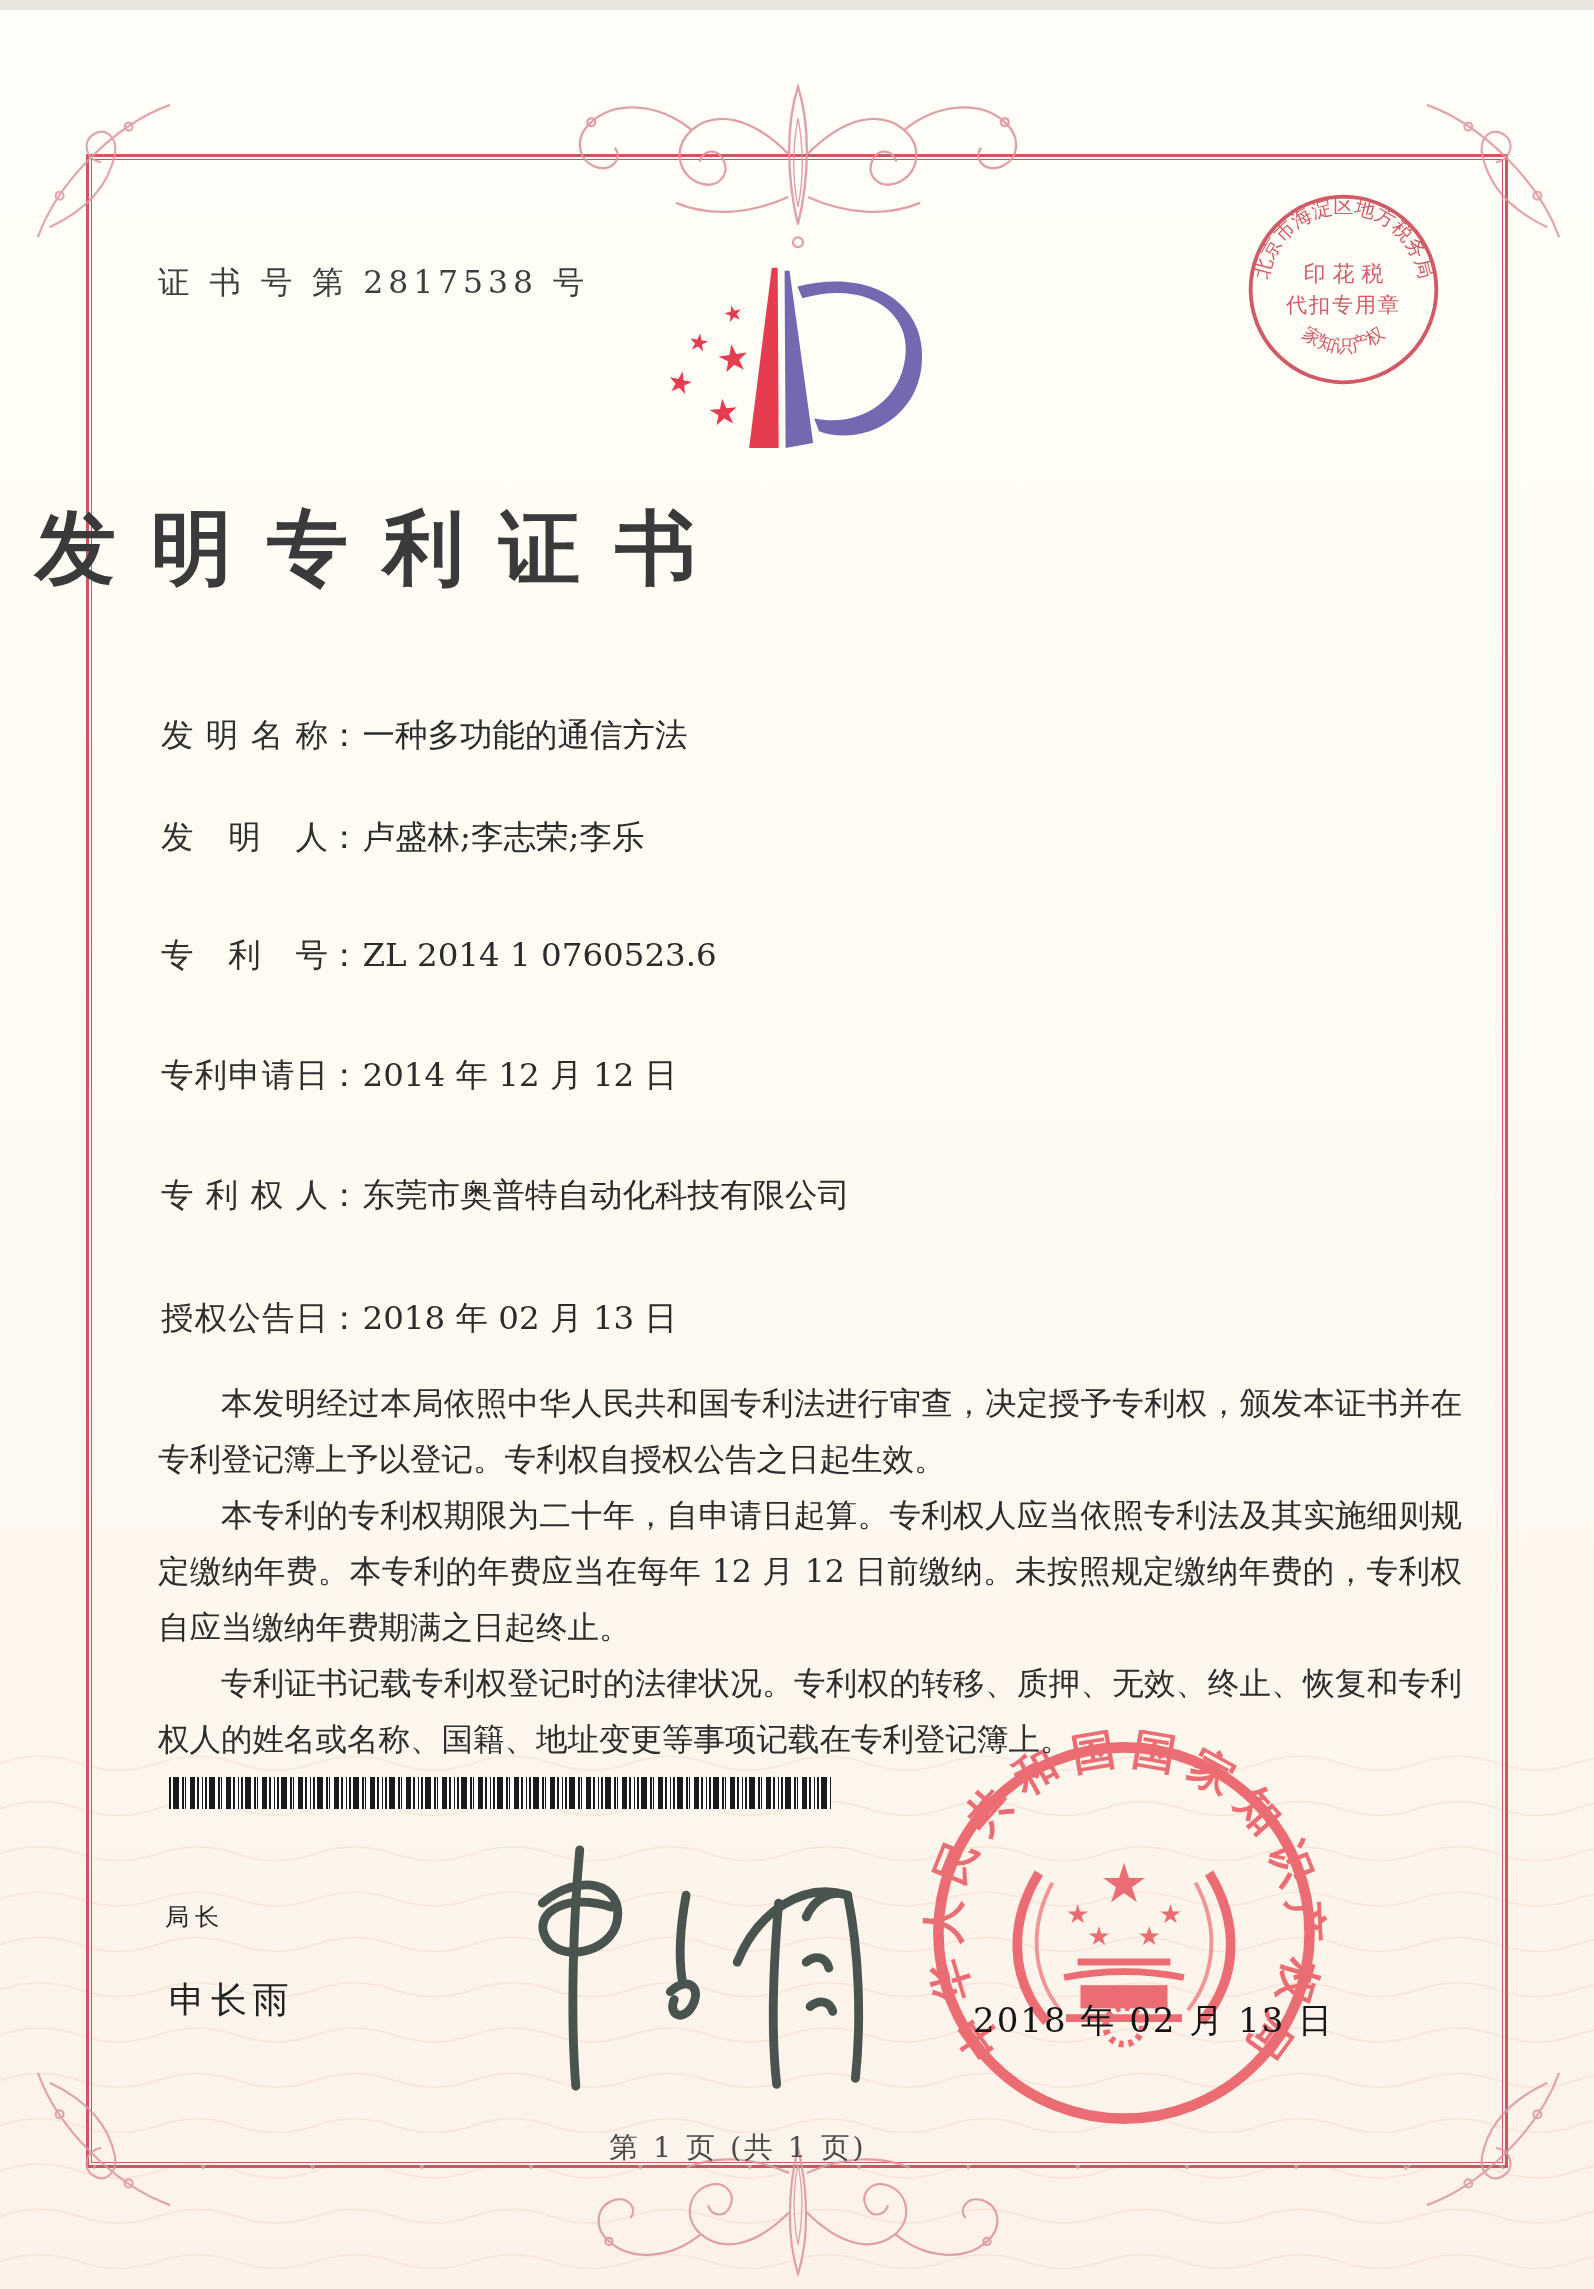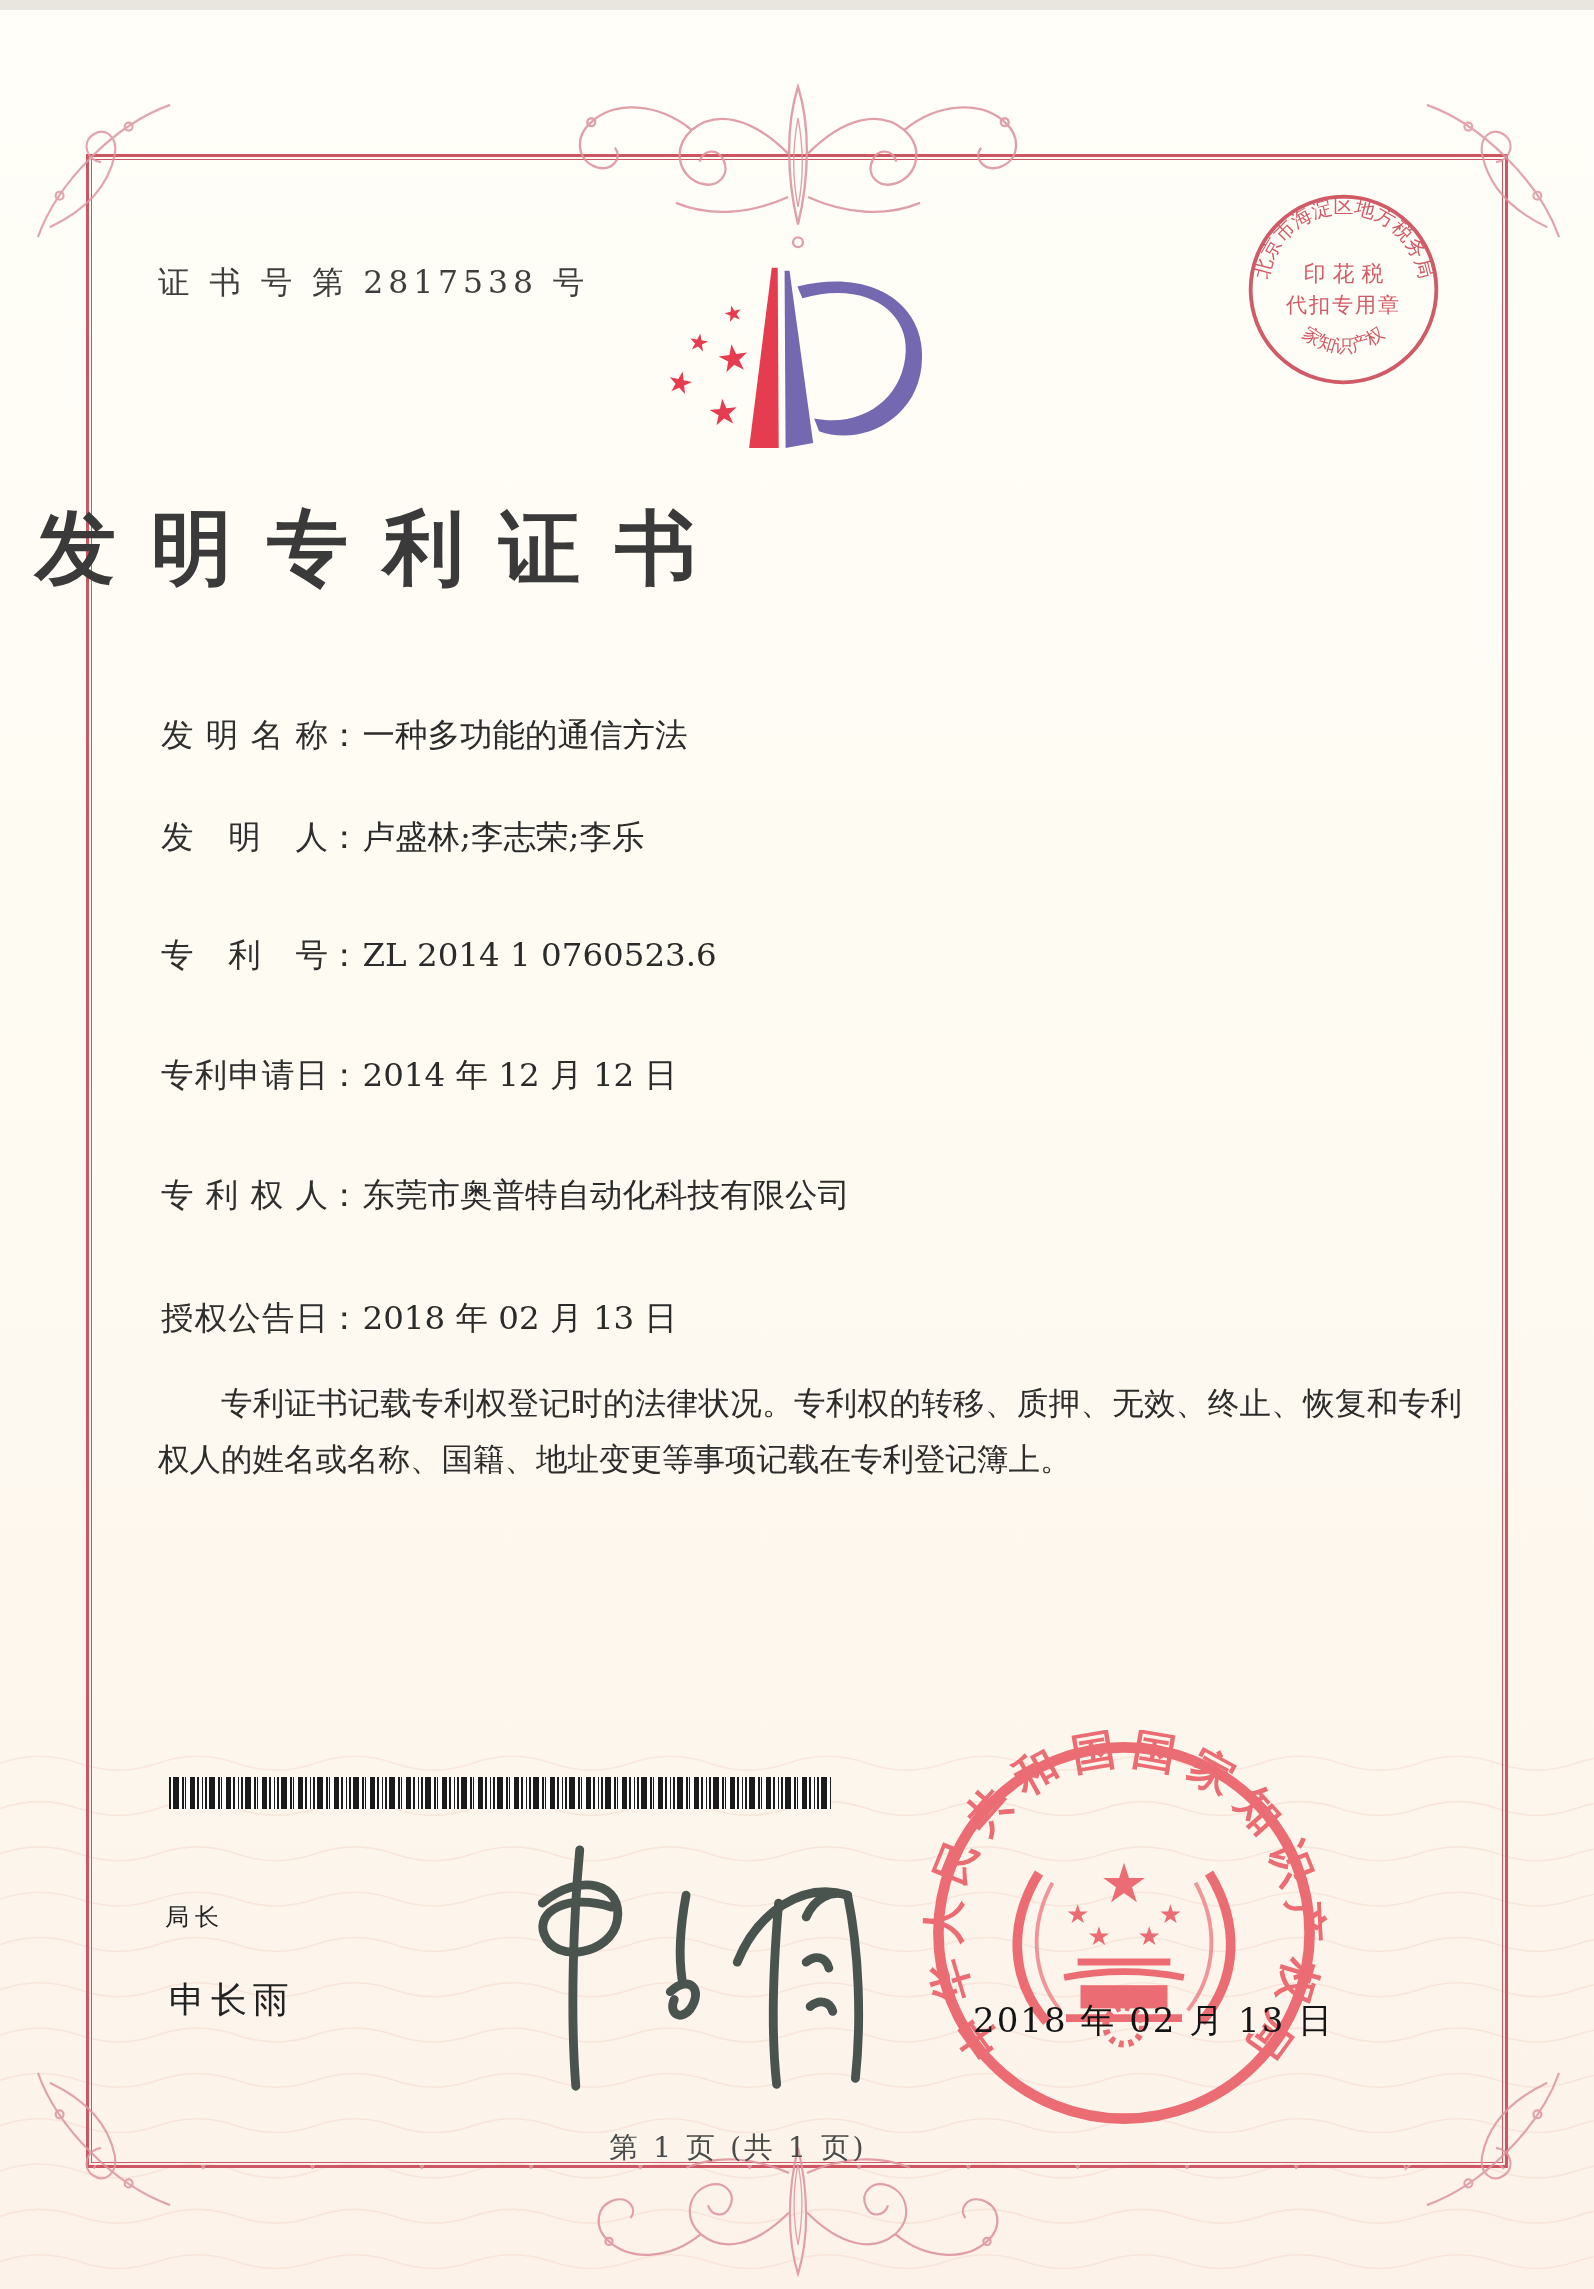--- a/index.html
+++ b/index.html
@@ -214,20 +214,22 @@
     </div>
     <div class="frow" style="top:498px;">
       <span class="flabel">专利权人</span><span class="fcolon">：</span><span>东莞市奥普特自动化科技有限公司</span>
     </div>
     <div class="frow" style="top:621px;">
       <span class="flabel">授权公告日</span><span class="fcolon">：</span><span>2018 年 02 月 13 日</span>
     </div>
   </div>
 
   <div class="abs paras">
+    <p>本发明经过本局依照中华人民共和国专利法进行审查，决定授予专利权，颁发本证书并在专利登记簿上予以登记。专利权自授权公告之日起生效。</p>
+    <p>本专利的专利权期限为二十年，自申请日起算。专利权人应当依照专利法及其实施细则规定缴纳年费。本专利的年费应当在每年 12 月 12 日前缴纳。未按照规定缴纳年费的，专利权自应当缴纳年费期满之日起终止。</p>
     <p>专利证书记载专利权登记时的法律状况。专利权的转移、质押、无效、终止、恢复和专利权人的姓名或名称、国籍、地址变更等事项记载在专利登记簿上。</p>
   </div>
 
   <div class="abs barcode"></div>
 
   <div class="abs signer-title">局长</div>
   <div class="abs signer-name">申长雨</div>
 
   <svg class="abs signature" width="473" height="256" viewBox="0 0 480 260">
     <g fill="none" stroke="#4a544f" stroke-width="9" stroke-linecap="round" stroke-linejoin="round">

